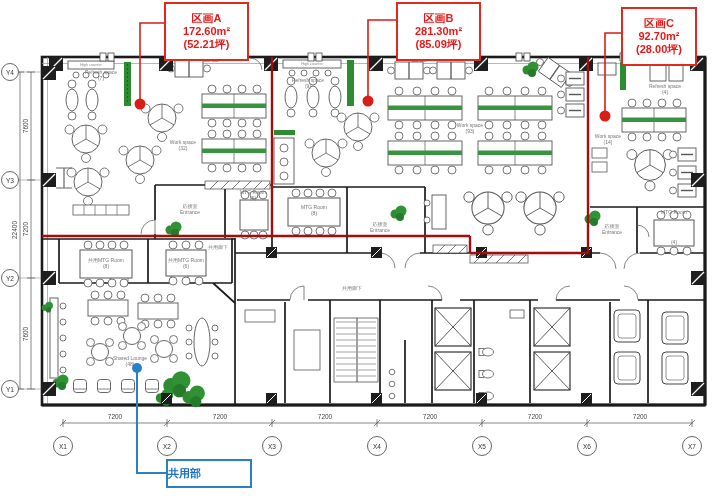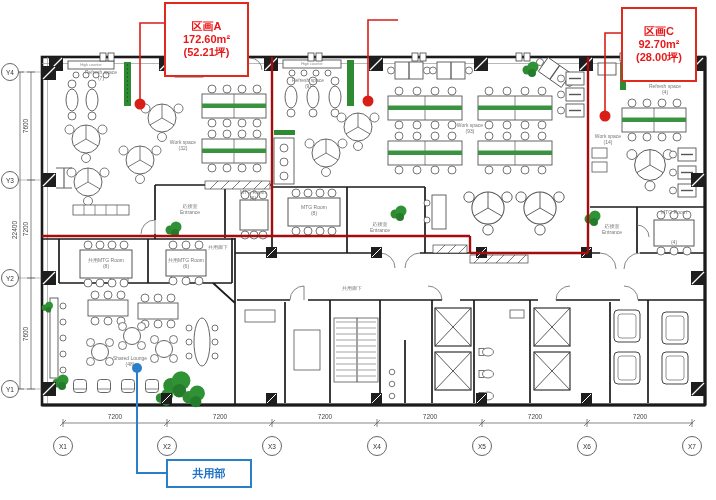--- a/index.html
+++ b/index.html
@@ -1,23 +1,23 @@
 <!DOCTYPE html>
 <html><head>
 <meta charset="utf-8">
 <style>
   html,body{margin:0;padding:0;background:#fff;}
   .stage{position:relative;width:716px;height:500px;background:#fff;
          font-family:"Liberation Sans",sans-serif;overflow:hidden;}
   .stage svg{position:absolute;left:0;top:0;}
   .plabel{position:absolute;border:2px solid #e02a1e;background:#fff;color:#e8191a;
           font-weight:bold;font-size:11px;line-height:13px;text-align:center;
-          padding:16px 0;z-index:5;box-sizing:border-box;}
+          padding:8px 0;z-index:5;box-sizing:border-box;}
   .clabel{position:absolute;border:2px solid #2a7fc9;background:#fff;color:#1a6fc4;
-          font-weight:bold;font-size:11px;line-height:13px;text-align:center;
+          font-weight:bold;font-size:11px;line-height:13px;text-align:left;
           padding:6px 0;z-index:5;box-sizing:border-box;}
   text{font-family:"Liberation Sans",sans-serif;}
   .t{fill:#777;font-size:5px;text-anchor:middle;}
   .tt{fill:#888;font-size:3.8px;text-anchor:middle;}
   .ax{fill:#333;font-size:6.5px;text-anchor:middle;}
   .dim{fill:#444;font-size:6.5px;text-anchor:middle;}
   .wall{stroke:#1b1b1b;fill:none;}
   .fur{stroke:#555;fill:#fff;}
   .thin{stroke:#666;fill:none;}
 </style>
@@ -497,20 +497,25 @@
   <circle cx="605" cy="116" r="5.5" fill="#d81e17"></circle>
   <path d="M137,372 V473 H166" stroke="#2a7fc9" stroke-width="2" fill="none"></path>
   <circle cx="137" cy="368" r="5" fill="#2a7fc9"></circle>
 </svg>
 
 <div class="plabel" style="left:164px;top:2px;width:85px;">
   <div>区画A</div>
   <div>172.60m²</div>
   <div>(52.21坪)</div>
 </div>
+<div class="plabel" style="left:396px;top:2px;width:85px;">
+  <div>区画B</div>
+  <div>281.30m²</div>
+  <div>(85.09坪)</div>
+</div>
 <div class="plabel" style="left:621px;top:7px;width:76px;">
   <div>区画C</div>
   <div>92.70m²</div>
   <div>(28.00坪)</div>
 </div>
 <div class="clabel" style="left:166px;top:459px;width:86px;">
   <div>共用部</div>
 </div>
 
 </div>

